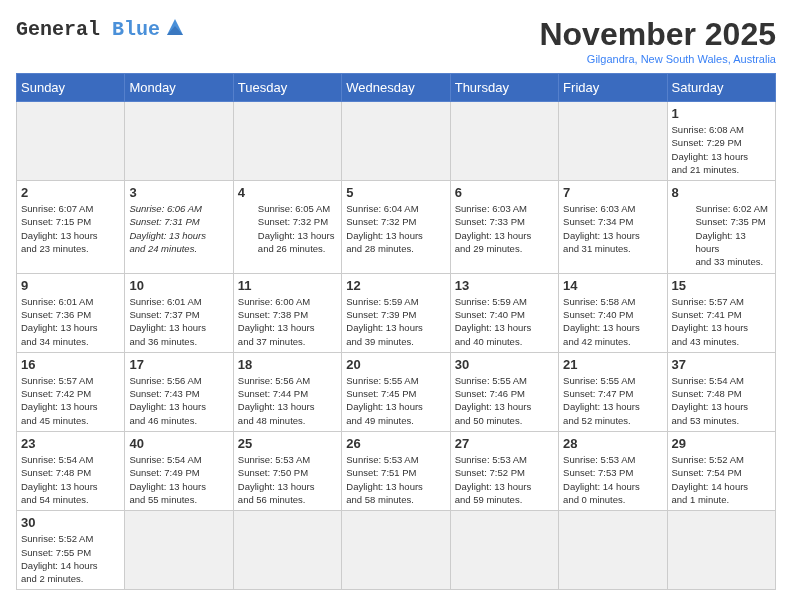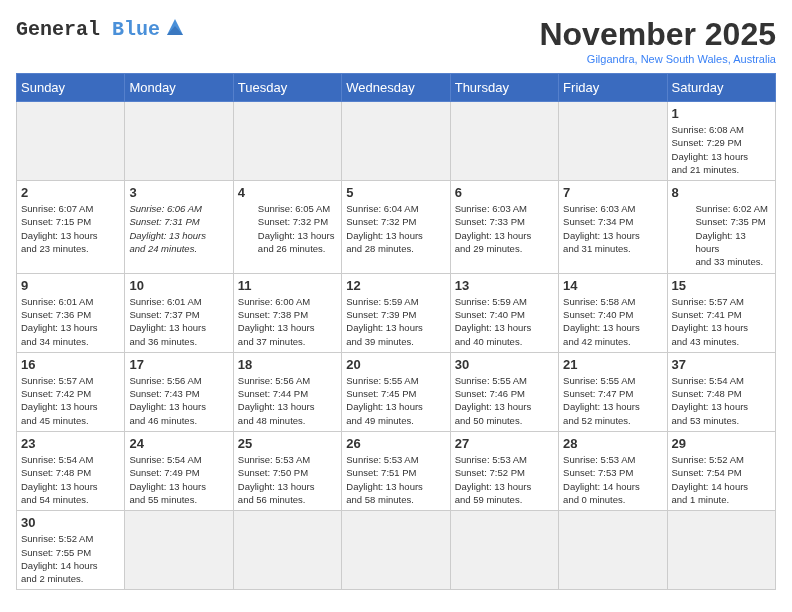--- a/index.html
+++ b/index.html
@@ -288,21 +288,21 @@
       </tr>
       <tr>
         <td>
           <div class="day-number">23</div>
           <div class="day-info" style="white-space: pre-line;">Sunrise: 5:54 AM
 Sunset: 7:48 PM
 Daylight: 13 hours
 and 54 minutes.</div>
         </td>
         <td>
-          <div class="day-number">24</div>
+          <div class="day-number">40</div>
           <div class="day-info" style="white-space: pre-line;">Sunrise: 5:54 AM
 Sunset: 7:49 PM
 Daylight: 13 hours
 and 55 minutes.</div>
         </td>
         <td>
           <div class="day-number">25</div>
           <div class="day-info" style="white-space: pre-line;">Sunrise: 5:53 AM
 Sunset: 7:50 PM
 Daylight: 13 hours

